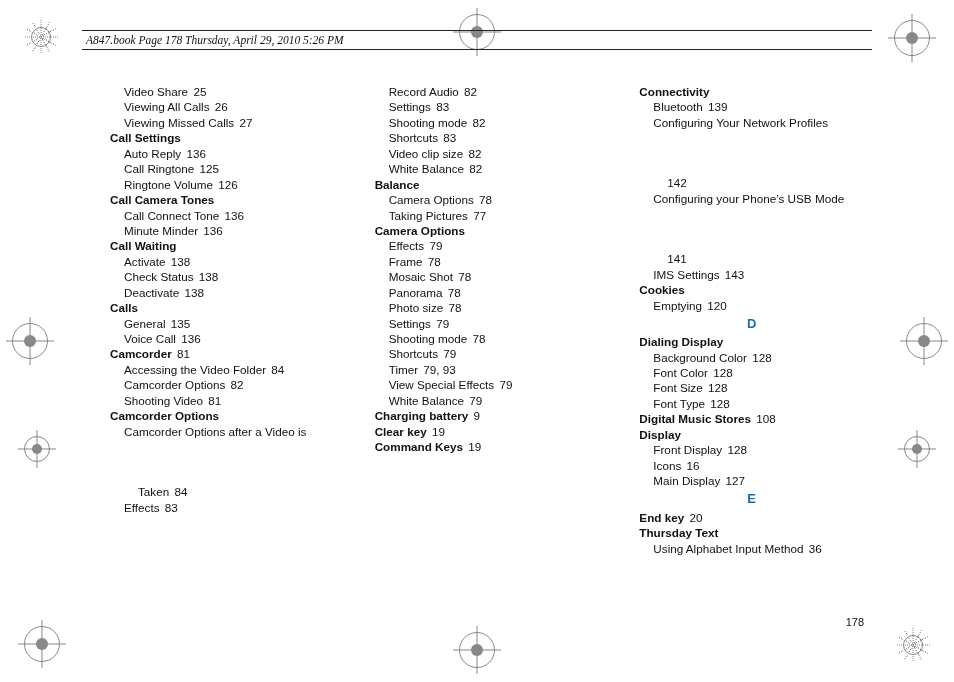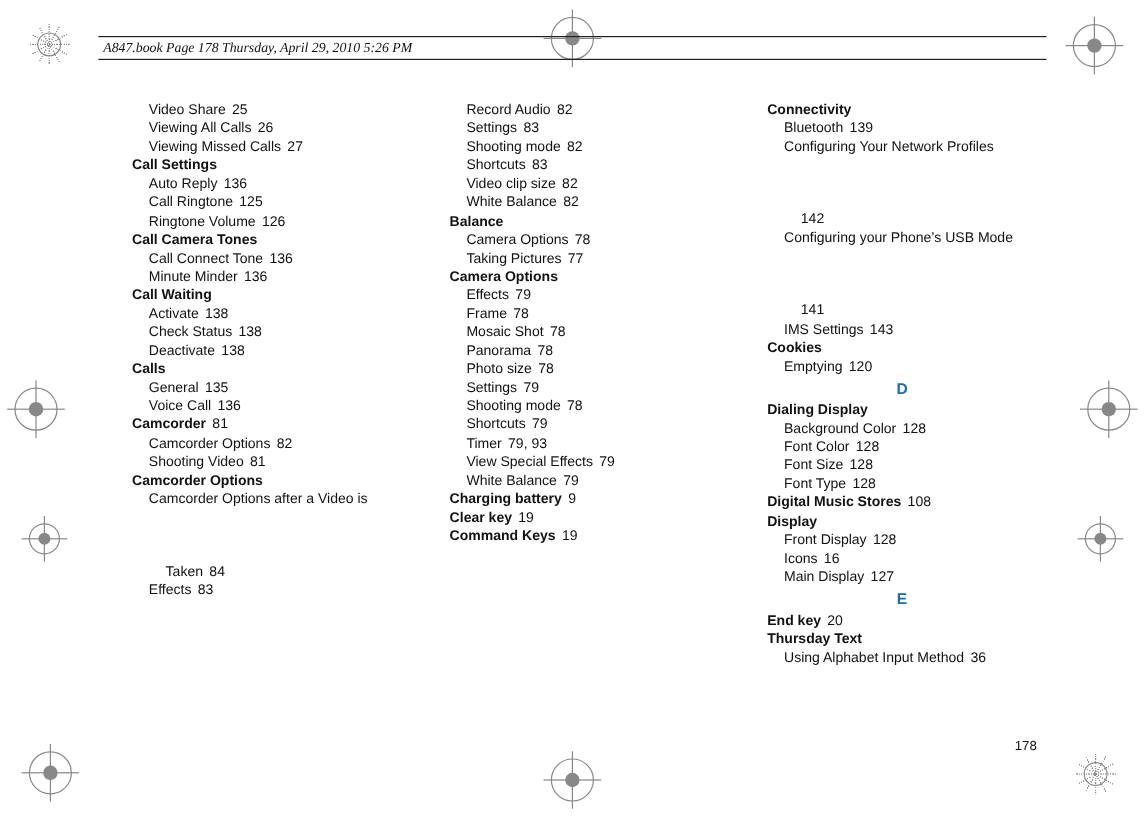--- a/index.html
+++ b/index.html
@@ -124,20 +124,21 @@
         <div class="entry sub">Call Connect Tone <span class="pg">136</span></div>
         <div class="entry sub">Minute Minder <span class="pg">136</span></div>
         <div class="entry bold">Call Waiting</div>
         <div class="entry sub">Activate <span class="pg">138</span></div>
         <div class="entry sub">Check Status <span class="pg">138</span></div>
         <div class="entry sub">Deactivate <span class="pg">138</span></div>
         <div class="entry bold">Calls</div>
         <div class="entry sub">General <span class="pg">135</span></div>
         <div class="entry sub">Voice Call <span class="pg">136</span></div>
         <div class="entry"><b>Camcorder</b> <span class="pg">81</span></div>
+        <div class="entry sub">Accessing the Video Folder <span class="pg">84</span></div>
         <div class="entry sub">Camcorder Options <span class="pg">82</span></div>
         <div class="entry sub">Shooting Video <span class="pg">81</span></div>
         <div class="entry bold">Camcorder Options</div>
         <div class="entry sub">Camcorder Options after a Video is</div>
         <div class="entry subsub">Taken <span class="pg">84</span></div>
         <div class="entry sub">Effects <span class="pg">83</span></div>
       </div>
     <div class="col" id="col2">
         <div class="entry sub">Record Audio <span class="pg">82</span></div>
         <div class="entry sub">Settings <span class="pg">83</span></div>

